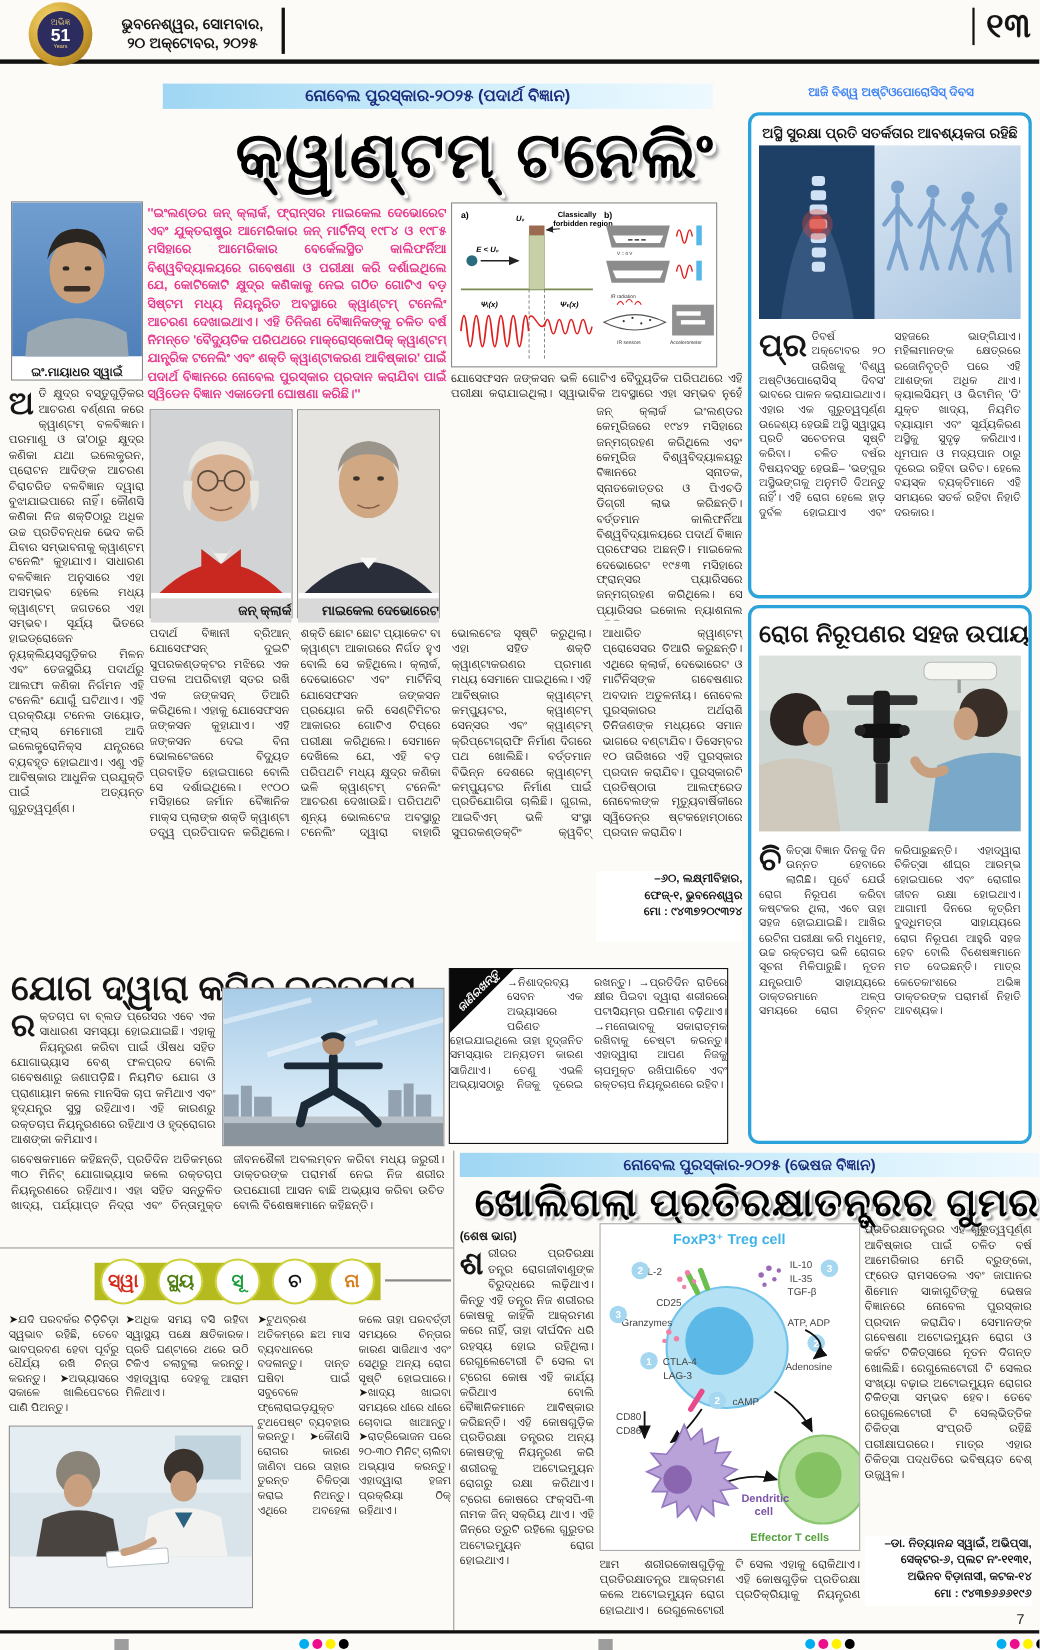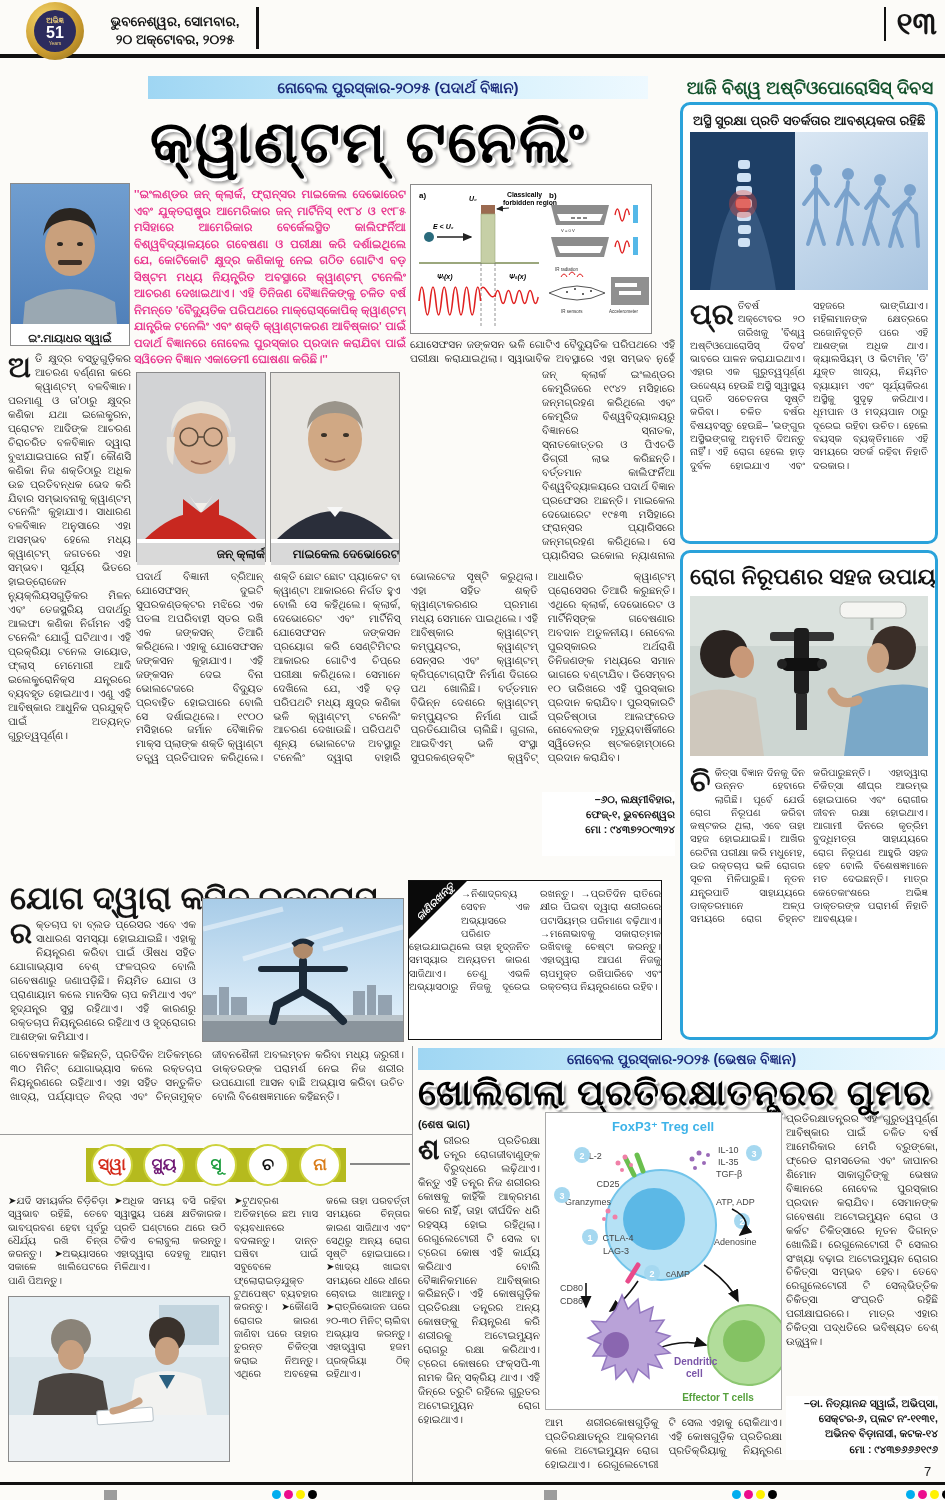--- a/index.html
+++ b/index.html
@@ -3,41 +3,41 @@
 <meta charset="utf-8">
 <style>
   html,body{margin:0;padding:0}
   body{width:945px;height:1500px;position:relative;background:#fcfbf8;
        font-family:"Liberation Sans","DejaVu Sans",sans-serif;color:#141414;overflow:hidden}
   .abs{position:absolute}
   .bt{font-size:10.5px;line-height:1.33;text-align:justify;overflow:hidden;color:#161616}
   .dcap::first-letter{float:left;font-size:29px;line-height:.95;padding:2px 4px 0 0;font-weight:bold}
   .kick{background:linear-gradient(90deg,#9fd6f3 0%,#cfeefb 55%,#eef9ff 100%);
         color:#1b2a7a;font-weight:bold;text-align:center;overflow:hidden}
-  .bigHead{font-weight:bold;color:#000;text-align:left;white-space:nowrap;
+  .bigHead{font-weight:bold;color:#000;text-align:right;white-space:nowrap;
            text-shadow:3px 3px 0 #fff,5px 5px 3px #9a9a9a}
   .cap{background:#d9d9d9;font-weight:bold;font-size:12px;text-align:right;line-height:22px;color:#111;overflow:hidden}
   .figbox{border:1px solid #8a8a8a;background:#fff;box-sizing:border-box}
   .bluebox{border:3px solid #2aa2da;border-radius:10px;background:#fff;box-sizing:border-box;overflow:hidden}
   .attr{font-weight:bold;text-align:right;font-size:10.5px;line-height:1.45;background:#fff}
   .circleL{width:38px;height:38px;border-radius:50%;background:#fff;border:2px solid #cdd23c;
            display:flex;align-items:center;justify-content:center;font-weight:bold;font-size:17px}
   .dots{display:flex;gap:3px}
   .dot{width:9px;height:9px;border-radius:50%}
   .graysq{width:13px;height:10px;background:#9d9d9d}
   svg text{font-family:"Liberation Sans","DejaVu Sans",sans-serif}
 </style>
 </head>
 <body>
 
 <div class="abs" style="left:0;top:54px;width:945px;height:4px;background:#111"></div>
 
 <div class="abs" style="left:26px;top:2px;width:58px;height:58px;border-radius:50%;background:radial-gradient(circle at 35% 30%,#f5d66a,#c99a2e 60%,#8a6a1a);display:flex;align-items:center;justify-content:center;z-index:5">
   <div style="width:42px;height:42px;border-radius:50%;background:#2c2c5e;display:flex;flex-direction:column;align-items:center;justify-content:center;line-height:1">
-    <span style="font-size:8px;color:#f0d27a;font-weight:bold">ଅଭିଜ୍ଞ</span>
+    <span style="font-size:8px;color:#f0d27a;font-weight:normal">ଅଭିଜ୍ଞ</span>
     <span style="font-size:16px;color:#fff;font-weight:bold">51</span>
     <span style="font-size:5px;color:#f0d27a">Years</span>
   </div>
 </div>
 
 <div class="abs" style="left:100px;top:13px;width:150px;text-align:center;font-weight:bold;font-size:13.5px;line-height:1.35">
   <div>ଭୁବନେଶ୍ୱର, ସୋମବାର,</div>
   <div>୨୦ ଅକ୍ଟୋବର, ୨୦୨୫</div>
 </div>
 <div class="abs" style="left:256px;top:7px;width:3px;height:42px;background:#111"></div>
@@ -165,21 +165,21 @@
 <div class="abs bt" style="left:542px;top:368px;width:133px;height:196px">ଜନ୍ କ୍ଲାର୍କ ଇଂଲଣ୍ଡର କେମ୍ବ୍ରିଜରେ ୧୯୪୨ ମସିହାରେ ଜନ୍ମଗ୍ରହଣ କରିଥିଲେ ଏବଂ କେମ୍ବ୍ରିଜ ବିଶ୍ୱବିଦ୍ୟାଳୟରୁ ବିଜ୍ଞାନରେ ସ୍ନାତକ, ସ୍ନାତକୋତ୍ତର ଓ ପିଏଚଡି ଡିଗ୍ରୀ ଲାଭ କରିଛନ୍ତି। ବର୍ତ୍ତମାନ କାଲିଫର୍ନିଆ ବିଶ୍ୱବିଦ୍ୟାଳୟରେ ପଦାର୍ଥ ବିଜ୍ଞାନ ପ୍ରଫେସର ଅଛନ୍ତି। ମାଇକେଲ ଦେଭୋରେଟ ୧୯୫୩ ମସିହାରେ ଫ୍ରାନ୍ସର ପ୍ୟାରିସରେ ଜନ୍ମଗ୍ରହଣ କରିଥିଲେ। ସେ ପ୍ୟାରିସର ଇକୋଲ ନ୍ୟାଶନାଲ ସୁପିରିୟରରୁ ସ୍ନାତକ ଏବଂ ପ୍ୟାରିସ ବିଶ୍ୱବିଦ୍ୟାଳୟରୁ ପିଏଚଡି ଡିଗ୍ରୀ ଲାଭ କରିଛନ୍ତି। ସେ ଯୁକ୍ତରାଷ୍ଟ୍ର ଆମେରିକାର ୟେଲ ବିଶ୍ୱବିଦ୍ୟାଳୟରେ ପଦାର୍ଥ ବିଜ୍ଞାନ ପ୍ରଫେସର ଭାବରେ କାର୍ଯ୍ୟ କରିଛନ୍ତି।</div>
 
 <div class="abs bt" style="left:136px;top:570px;width:539px;height:288px;column-count:4;column-gap:10px">ପଦାର୍ଥ ବିଜ୍ଞାନୀ ବ୍ରିଆନ୍ ଯୋସେଫସନ୍ ଦୁଇଟି ସୁପରକଣ୍ଡକ୍ଟର ମଝିରେ ଏକ ପତଳା ଅପରିବାହୀ ସ୍ତର ରଖି ଏକ ଜଙ୍କସନ୍ ତିଆରି କରିଥିଲେ। ଏହାକୁ ଯୋସେଫସନ ଜଙ୍କସନ କୁହାଯାଏ। ଏହି ଜଙ୍କସନ ଦେଇ ବିନା ଭୋଲଟେଜରେ ବିଦ୍ୟୁତ ପ୍ରବାହିତ ହୋଇପାରେ ବୋଲି ସେ ଦର୍ଶାଇଥିଲେ। ୧୯୦୦ ମସିହାରେ ଜର୍ମାନ ବୈଜ୍ଞାନିକ ମାକ୍ସ ପ୍ଲାଙ୍କ ଶକ୍ତି କ୍ୱାଣ୍ଟା ତତ୍ତ୍ୱ ପ୍ରତିପାଦନ କରିଥିଲେ। ଶକ୍ତି ଛୋଟ ଛୋଟ ପ୍ୟାକେଟ ବା କ୍ୱାଣ୍ଟା ଆକାରରେ ନିର୍ଗତ ହୁଏ ବୋଲି ସେ କହିଥିଲେ। କ୍ଲାର୍କ, ଦେଭୋରେଟ ଏବଂ ମାର୍ଟିନିସ୍ ଯୋସେଫସନ ଜଙ୍କସନ ପ୍ରୟୋଗ କରି ସେଣ୍ଟିମିଟର ଆକାରର ଗୋଟିଏ ଚିପ୍‌ରେ ପରୀକ୍ଷା କରିଥିଲେ। ସେମାନେ ଦେଖିଲେ ଯେ, ଏହି ବଡ଼ ପରିପଥଟି ମଧ୍ୟ କ୍ଷୁଦ୍ର କଣିକା ଭଳି କ୍ୱାଣ୍ଟମ୍ ଟନେଲିଂ ଆଚରଣ ଦେଖାଉଛି। ପରିପଥଟି ଶୂନ୍ୟ ଭୋଲଟେଜ ଅବସ୍ଥାରୁ ଟନେଲିଂ ଦ୍ୱାରା ବାହାରି ଭୋଲଟେଜ ସୃଷ୍ଟି କରୁଥିଲା। ଏହା ସହିତ ଶକ୍ତି କ୍ୱାଣ୍ଟାକରଣର ପ୍ରମାଣ ମଧ୍ୟ ସେମାନେ ପାଇଥିଲେ। ଏହି ଆବିଷ୍କାର କ୍ୱାଣ୍ଟମ୍ କମ୍ପ୍ୟୁଟର, କ୍ୱାଣ୍ଟମ୍ ସେନ୍ସର ଏବଂ କ୍ୱାଣ୍ଟମ୍ କ୍ରିପ୍ଟୋଗ୍ରାଫି ନିର୍ମାଣ ଦିଗରେ ପଥ ଖୋଲିଛି। ବର୍ତ୍ତମାନ ବିଭିନ୍ନ ଦେଶରେ କ୍ୱାଣ୍ଟମ୍ କମ୍ପ୍ୟୁଟର ନିର୍ମାଣ ପାଇଁ ପ୍ରତିଯୋଗିତା ଚାଲିଛି। ଗୁଗଲ, ଆଇବିଏମ୍ ଭଳି ସଂସ୍ଥା ସୁପରକଣ୍ଡକ୍ଟିଂ କ୍ୱବିଟ୍ ଆଧାରିତ କ୍ୱାଣ୍ଟମ୍ ପ୍ରୋସେସର ତିଆରି କରୁଛନ୍ତି। ଏଥିରେ କ୍ଲାର୍କ, ଦେଭୋରେଟ ଓ ମାର୍ଟିନିସ୍‌ଙ୍କ ଗବେଷଣାର ଅବଦାନ ଅତୁଳନୀୟ। ନୋବେଲ ପୁରସ୍କାରର ଅର୍ଥରାଶି ତିନିଜଣଙ୍କ ମଧ୍ୟରେ ସମାନ ଭାଗରେ ବଣ୍ଟାଯିବ। ଡିସେମ୍ବର ୧୦ ତାରିଖରେ ଏହି ପୁରସ୍କାର ପ୍ରଦାନ କରାଯିବ। ପୁରସ୍କାରଟି ପ୍ରତିଷ୍ଠାତା ଆଲଫ୍ରେଡ ନୋବେଲଙ୍କ ମୃତ୍ୟୁବାର୍ଷିକୀରେ ସ୍ୱିଡେନ୍‌ର ଷ୍ଟକହୋମ୍‌ଠାରେ ପ୍ରଦାନ କରାଯିବ।</div>
 
 <div class="abs attr" style="left:542px;top:792px;width:133px;height:64px">
   <div>–୬୦, ଲକ୍ଷ୍ମୀବିହାର,</div>
   <div>ଫେଜ୍-୧, ଭୁବନେଶ୍ୱର</div>
   <div>ମୋ : ୯୪୩୭୨୦୯୩୨୪</div>
 </div>
 
-<div class="abs" style="left:682px;top:78px;width:256px;height:22px;color:#14532d;font-weight:bold;font-size:18px;text-align:center;white-space:nowrap">ଆଜି ବିଶ୍ୱ ଅଷ୍ଟିଓପୋରୋସିସ୍ ଦିବସ</div>
+<div class="abs" style="left:682px;top:78px;width:256px;height:22px;color:#3b82f6;font-weight:bold;font-size:11px;text-align:center;white-space:nowrap">ଆଜି ବିଶ୍ୱ ଅଷ୍ଟିଓପୋରୋସିସ୍ ଦିବସ</div>
 
 <div class="abs bluebox" style="left:680px;top:102px;width:258px;height:442px;padding:5px 7px">
   <div style="font-weight:bold;font-size:13px;text-align:center;line-height:22px;white-space:nowrap">ଅସ୍ଥି ସୁରକ୍ଷା ପ୍ରତି ସତର୍କତାର ଆବଶ୍ୟକତା ରହିଛି</div>
   <svg width="238" height="158" viewBox="0 0 238 158">
     <defs>
         <linearGradient id="og" x1="0" y1="0" x2="1" y2="1">
           <stop offset="0" stop-color="#e8f1f9"></stop>
           <stop offset="1" stop-color="#a8c4e0"></stop>
         </linearGradient>
       </defs>
@@ -367,28 +367,28 @@
 <div class="abs attr" style="left:786px;top:1396px;width:152px;height:64px">
   <div>–ଡା. ନିତ୍ୟାନନ୍ଦ ସ୍ୱାଇଁ, ଅଭିପ୍ସା,</div>
   <div>ସେକ୍ଟର-୬, ପ୍ଲଟ ନଂ-୧୧୩୧,</div>
   <div>ଅଭିନବ ବିଡ଼ାନାସୀ, କଟକ-୧୪</div>
   <div>ମୋ : ୯୪୩୭୬୬୬୧୯୬</div>
 </div>
 <div class="abs bt" style="left:545px;top:1416px;width:237px;height:66px;column-count:2;column-gap:10px">ଆମ ଶରୀରକୋଷଗୁଡ଼ିକୁ ପ୍ରତିରକ୍ଷାତନ୍ତ୍ର ଆକ୍ରମଣ କଲେ ଅଟୋଇମ୍ୟୁନ ରୋଗ ହୋଇଥାଏ। ରେଗୁଲେଟୋରୀ ଟି ସେଲ ଏହାକୁ ରୋକିଥାଏ। ଏହି କୋଷଗୁଡ଼ିକ ପ୍ରତିରକ୍ଷା ପ୍ରତିକ୍ରିୟାକୁ ନିୟନ୍ତ୍ରଣ କରି ଶରୀରକୁ ସୁରକ୍ଷା ଦେଇଥାଏ।</div>
 
 <div class="abs" style="left:86px;top:1148px;width:260px;height:34px;background:#b5ba1e;display:flex;align-items:center;justify-content:center;gap:10px">
   <div class="circleL" style="color:#d42a1a">ସ୍ୱା</div>
-  <div class="circleL" style="color:#701a75">ସ୍ଥ୍ୟ</div>
+  <div class="circleL" style="color:#4d7c0f">ସ୍ଥ୍ୟ</div>
   <div class="circleL" style="color:#1f9e40">ସୂ</div>
   <div class="circleL" style="color:#111">ଚ</div>
   <div class="circleL" style="color:#d97c1a">ନା</div>
 </div>
 <div class="abs" style="left:350px;top:1163px;width:60px;height:2px;background:#888"></div>
 
-<div class="abs bt" style="left:8px;top:1194px;width:100px;height:96px;font-size:10px">➤ଯଦି ସମୟର୍କର ଚିଡ଼ିଚିଡ଼ା ସ୍ୱଭାବ ରହିଛି, ତେବେ ଭାବପ୍ରବଣ ହେବା ପୂର୍ବରୁ ଧୈର୍ଯ୍ୟ ରଖି ଚିନ୍ତା କରନ୍ତୁ। ➤ଅଭ୍ୟାସରେ ସକାଳେ ଖାଲିପେଟରେ ପାଣି ପିଅନ୍ତୁ।</div>
+<div class="abs bt" style="left:8px;top:1194px;width:100px;height:96px;font-size:10px">➤ଯଦି ପରବର୍କର ଚିଡ଼ିଚିଡ଼ା ସ୍ୱଭାବ ରହିଛି, ତେବେ ଭାବପ୍ରବଣ ହେବା ପୂର୍ବରୁ ଧୈର୍ଯ୍ୟ ରଖି ଚିନ୍ତା କରନ୍ତୁ। ➤ଅଭ୍ୟାସରେ ସକାଳେ ଖାଲିପେଟରେ ପାଣି ପିଅନ୍ତୁ।</div>
 <div class="abs bt" style="left:114px;top:1194px;width:112px;height:96px;font-size:10px">➤ଅଧିକ ସମୟ ବସି ରହିବା ସ୍ୱାସ୍ଥ୍ୟ ପକ୍ଷେ କ୍ଷତିକାରକ। ପ୍ରତି ଘଣ୍ଟାରେ ଥରେ ଉଠି ଟିକିଏ ଚଲାବୁଲା କରନ୍ତୁ। ଏହାଦ୍ୱାରା ଦେହକୁ ଆରାମ ମିଳିଥାଏ।</div>
 <div class="abs bt" style="left:234px;top:1194px;width:176px;height:290px;column-count:2;column-gap:8px;font-size:10px">➤ଟୁଥବ୍ରଶ ଅତିକମ୍‌ରେ ଛଅ ମାସ ବ୍ୟବଧାନରେ ବଦଳାନ୍ତୁ। ଦାନ୍ତ ଘଷିବା ପାଇଁ ସବୁବେଳେ ଫ୍ଲୋରାଇଡ଼ଯୁକ୍ତ ଟୁଥପେଷ୍ଟ ବ୍ୟବହାର କରନ୍ତୁ। ➤କୌଣସି ରୋଗର କାରଣ ଜାଣିବା ପରେ ତାହାର ତୁରନ୍ତ ଚିକିତ୍ସା କରାଇ ନିଅନ୍ତୁ। ଏଥିରେ ଅବହେଳା କଲେ ତାହା ପରବର୍ତ୍ତୀ ସମୟରେ ଚିନ୍ତାର କାରଣ ସାଜିଥାଏ ଏବଂ ସେଥିରୁ ଅନ୍ୟ ରୋଗ ସୃଷ୍ଟି ହୋଇପାରେ। ➤ଖାଦ୍ୟ ଖାଇବା ସମୟରେ ଧୀରେ ଧୀରେ ଚୋବାଇ ଖାଆନ୍ତୁ। ➤ରାତ୍ରିଭୋଜନ ପରେ ୨୦-୩୦ ମିନିଟ୍ ଚାଲିବା ଅଭ୍ୟାସ କରନ୍ତୁ। ଏହାଦ୍ୱାରା ହଜମ ପ୍ରକ୍ରିୟା ଠିକ୍ ରହିଥାଏ।</div>
 
 <div class="abs figbox" style="left:8px;top:1296px;width:222px;height:166px">
 <svg width="220" height="164" viewBox="0 0 220 164">
   <rect width="220" height="164" fill="#d8e4ea"></rect>
   <rect width="220" height="60" fill="#e4edf2"></rect>
   <rect x="150" y="8" width="60" height="40" fill="#c2d4de"></rect>
   <rect x="0" y="118" width="220" height="46" fill="#eef2f4"></rect>
   <circle cx="62" cy="42" r="20" fill="#8a8378"></circle>

